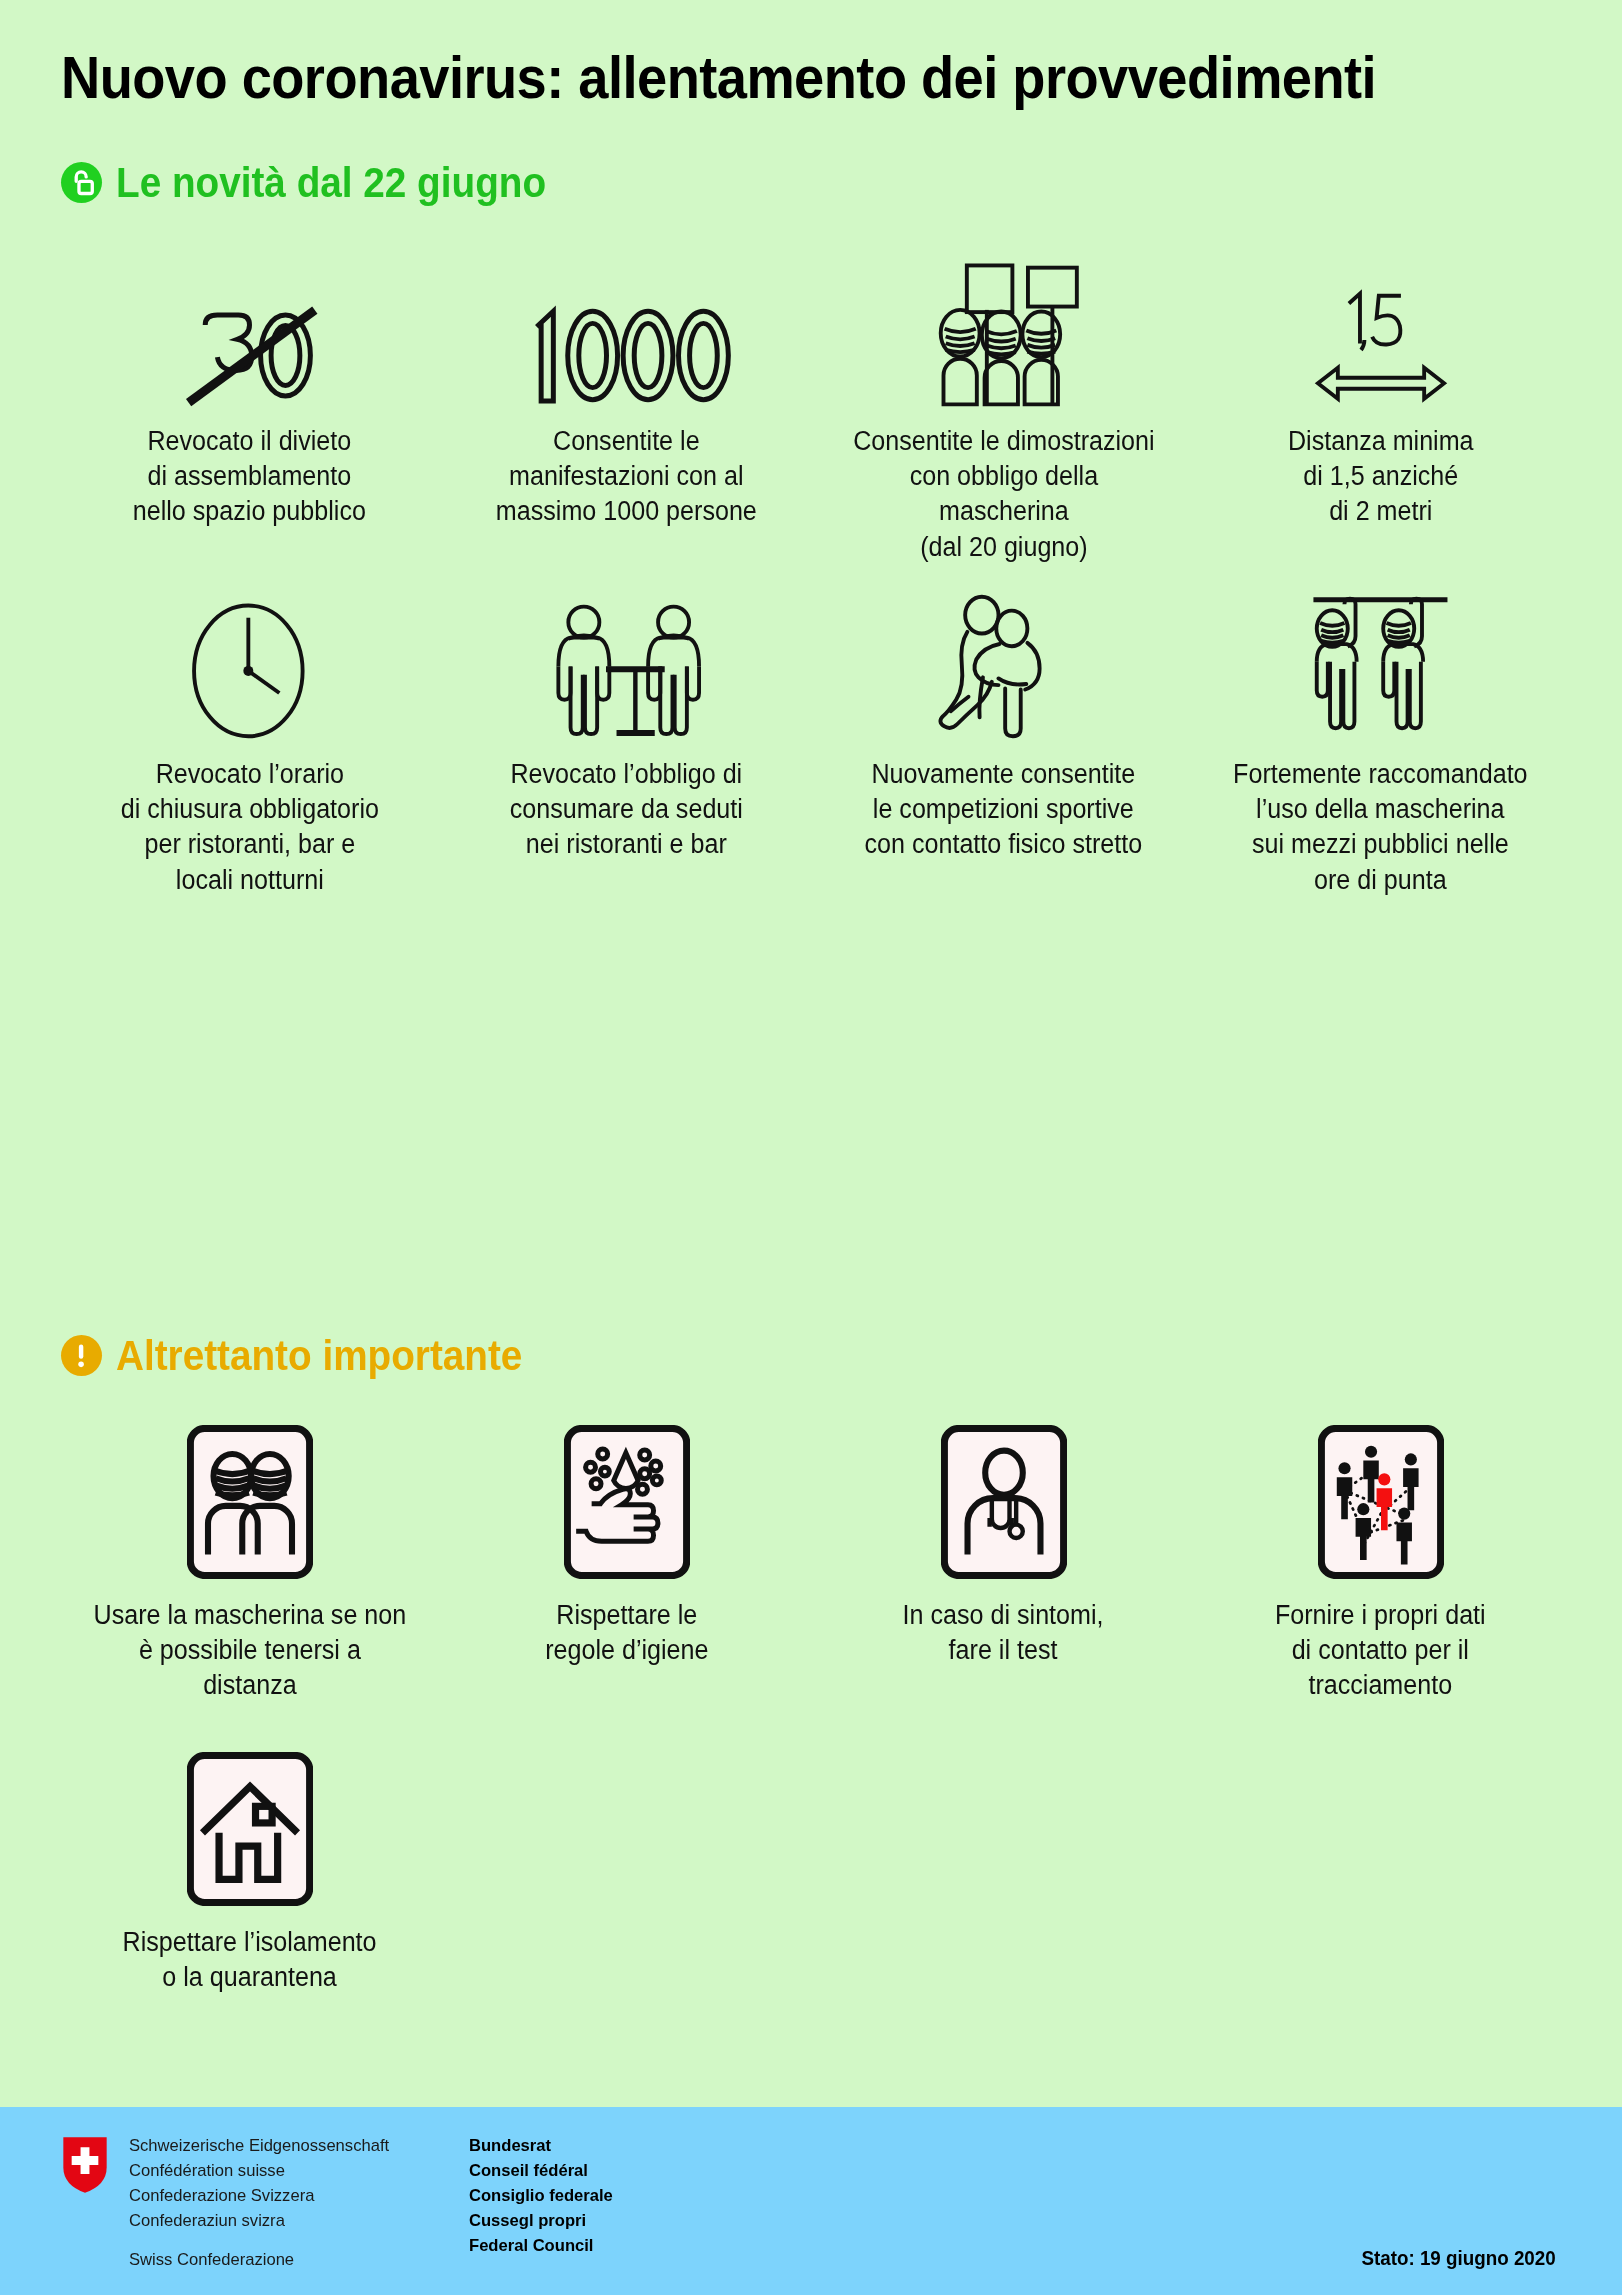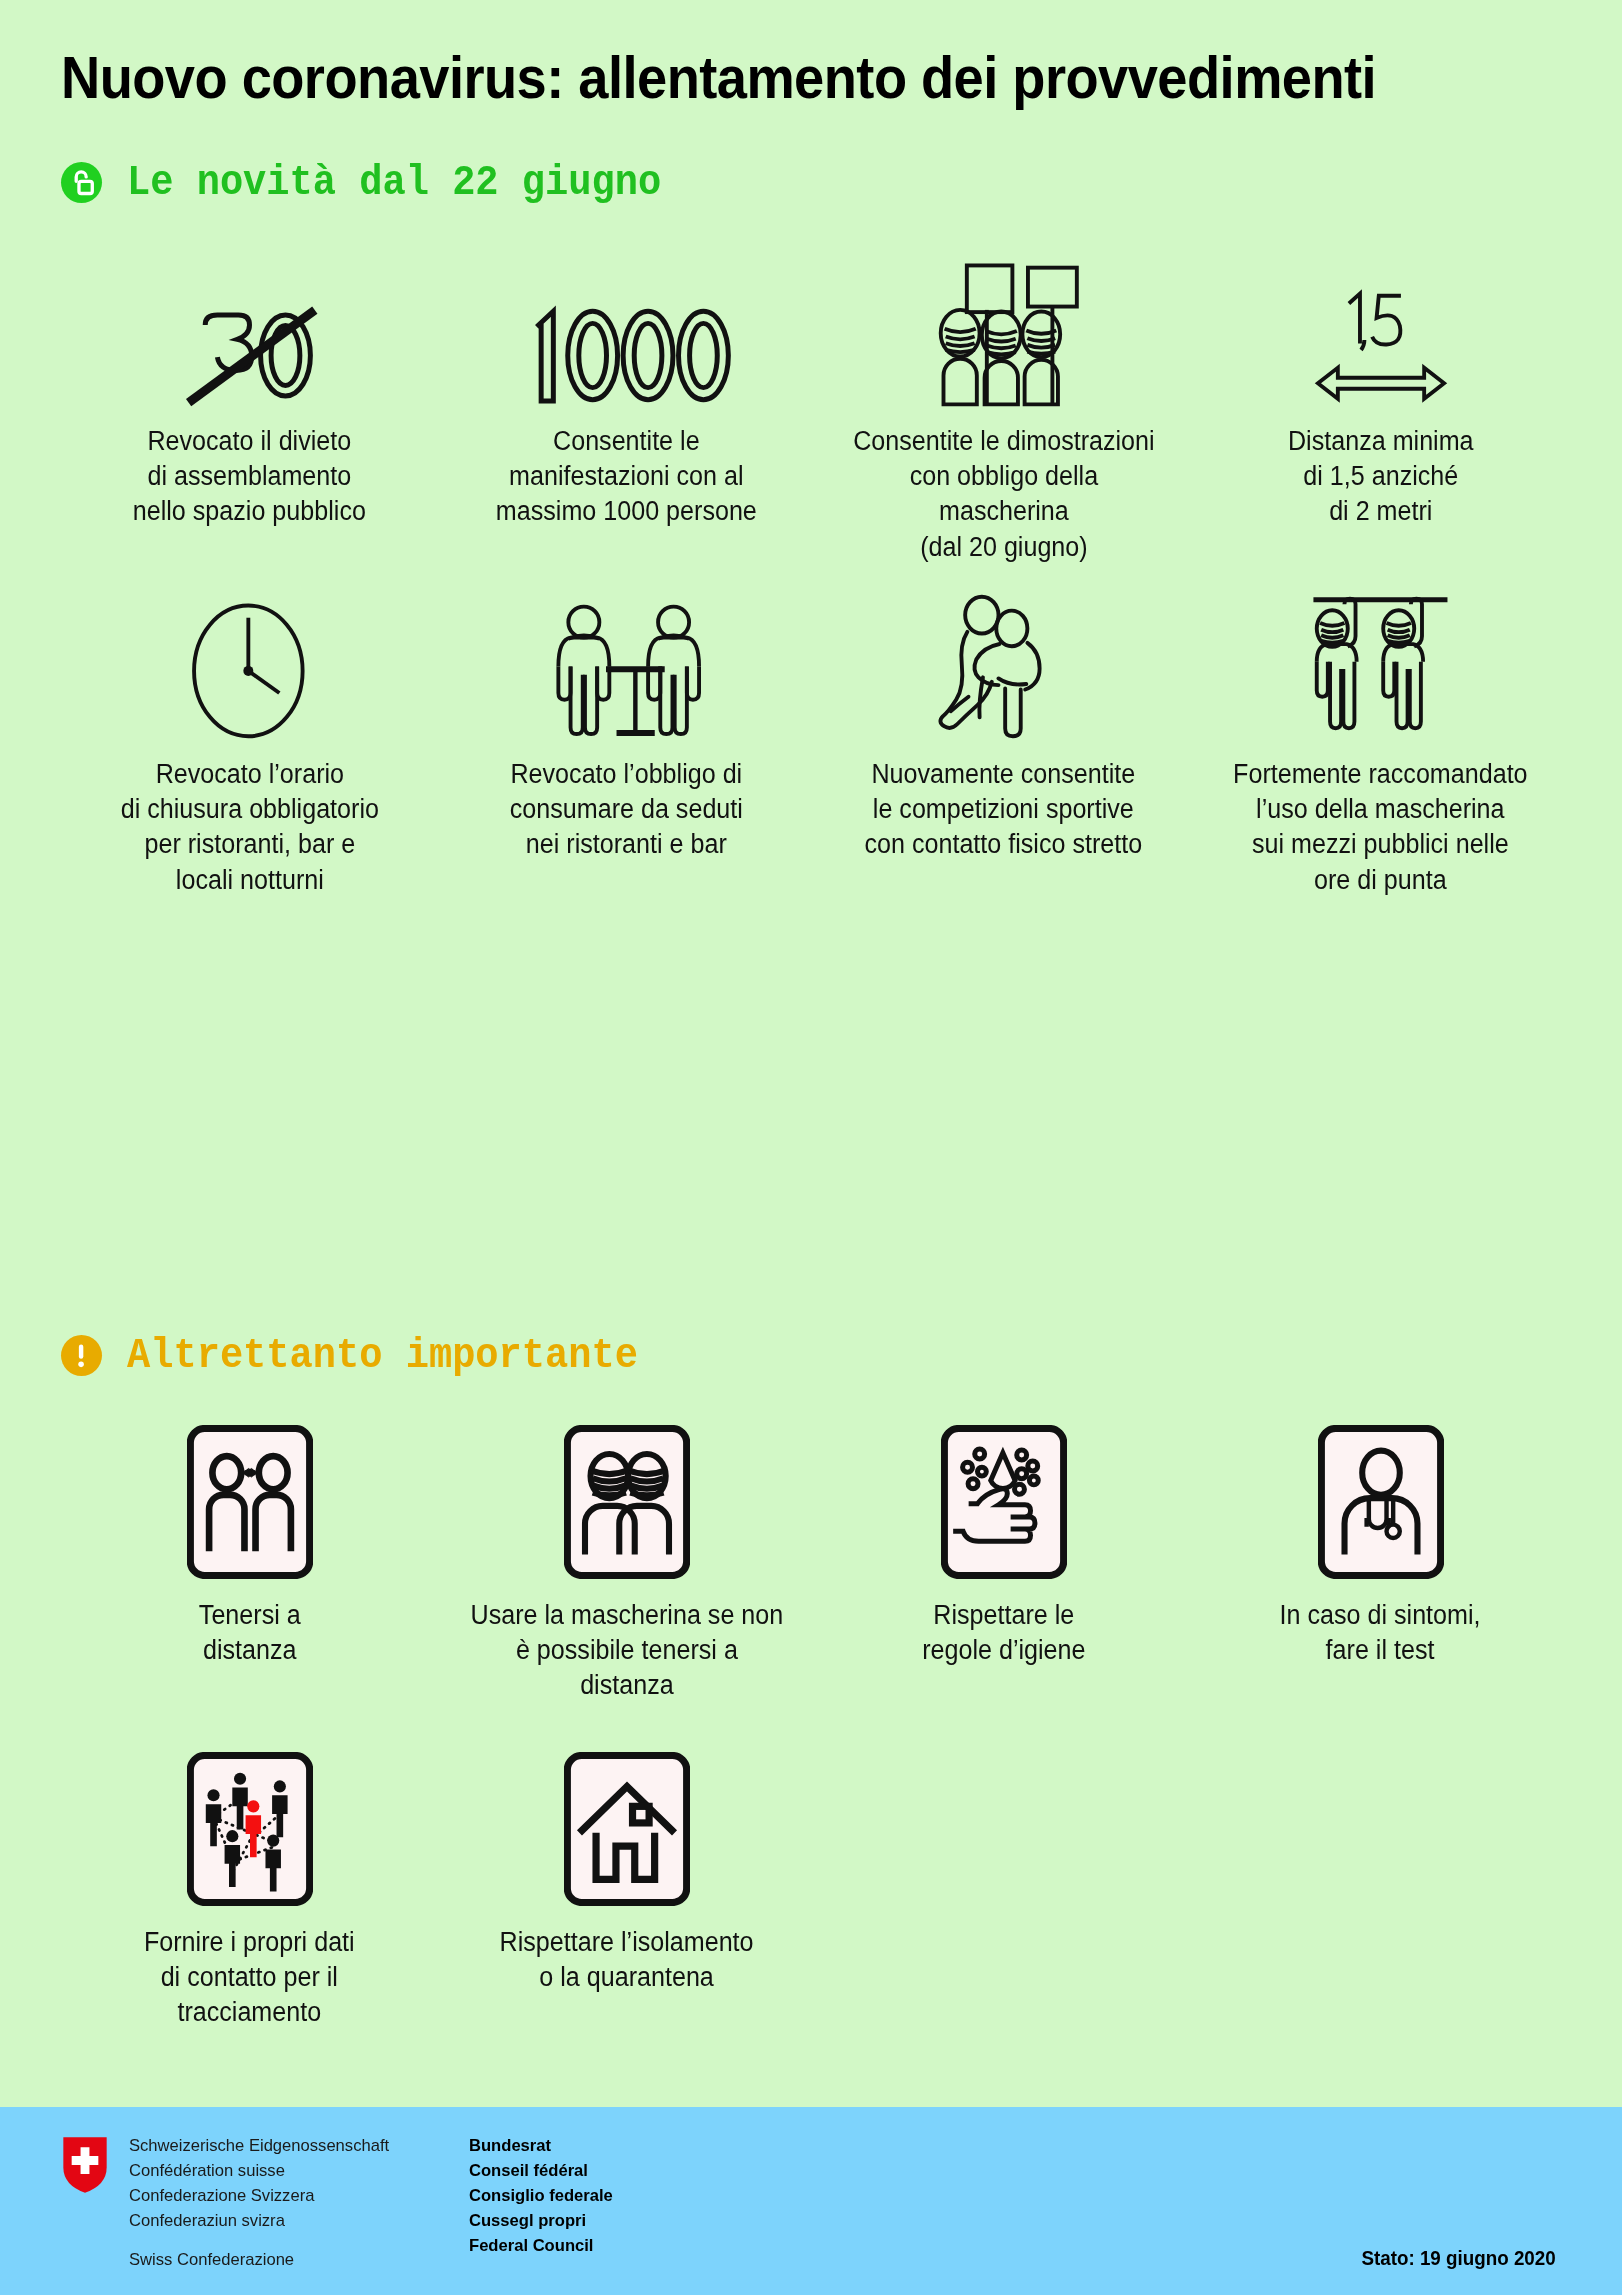--- a/index.html
+++ b/index.html
@@ -31,22 +31,21 @@
     letter-spacing: -0.6px;
     transform: scaleX(0.92);
     transform-origin: left center;
     white-space: nowrap;
   }
   
   .section-header {
     position: absolute;
     display: flex;
     align-items: center;
-    gap: 25px;
-    font-family: Liberation Mono, monospace;
+    gap: 14px;
   }
   .section-header .badge {
     width: 41px;
     height: 41px;
     border-radius: 50%;
     display: flex;
     align-items: center;
     justify-content: center;
     flex: 0 0 auto;
   }
@@ -384,42 +383,20 @@
       <svg width="12.2" height="27" viewBox="0 0 22 48">
         <rect x="7" y="4" width="8" height="26" rx="4" fill="#ffffff"></rect>
         <circle cx="11" cy="40" r="5" fill="#ffffff"></circle>
       </svg>
     </span>
     <span class="sh-label">Altrettanto importante</span>
   </div>
 
   <div class="grid" id="grid-importante">
 
-    <div class="cell">
-      <div class="art">
-        <svg width="126" height="154" viewBox="0 0 228 278">
-          <rect x="6" y="6" width="216" height="266" rx="26" fill="#fdf3f3" stroke="#111" stroke-width="13"></rect>
-          <g fill="none" stroke="#111" stroke-width="12">
-            <ellipse cx="72" cy="86" rx="26" ry="30"></ellipse>
-            <ellipse cx="156" cy="86" rx="26" ry="30"></ellipse>
-            <path d="M40 228 V152 a26 26 0 0 1 26 -26 h12 a26 26 0 0 1 26 26 v76"></path>
-            <path d="M124 228 V152 a26 26 0 0 1 26 -26 h12 a26 26 0 0 1 26 26 v76"></path>
-          </g>
-          <g fill="none" stroke="#111" stroke-width="9">
-            <line x1="104" y1="86" x2="124" y2="86"></line>
-          </g>
-          <path d="M104 86 L114 78 L114 94 Z" fill="#111"></path>
-          <path d="M124 86 L114 78 L114 94 Z" fill="#111"></path>
-          <path d="M100 86 L112 77 L112 95 Z" fill="#111"></path>
-          <path d="M128 86 L116 77 L116 95 Z" fill="#111"></path>
-        </svg>
-      </div>
-      <div class="caption">Tenersi a
-distanza</div>
-    </div>
 
     <div class="cell">
       <div class="art">
         <svg width="126" height="154" viewBox="0 0 228 278">
           <rect x="6" y="6" width="216" height="266" rx="26" fill="#fdf3f3" stroke="#111" stroke-width="13"></rect>
           <g fill="none" stroke="#111" stroke-width="11">
             <ellipse cx="82" cy="92" rx="34" ry="40"></ellipse>
             <path d="M50 82 q32 13 64 0"></path>
             <path d="M52 96 q30 12 60 0 M52 109 q30 12 60 0 M52 122 q30 10 60 0"></path>
             <ellipse cx="150" cy="92" rx="34" ry="40"></ellipse>

